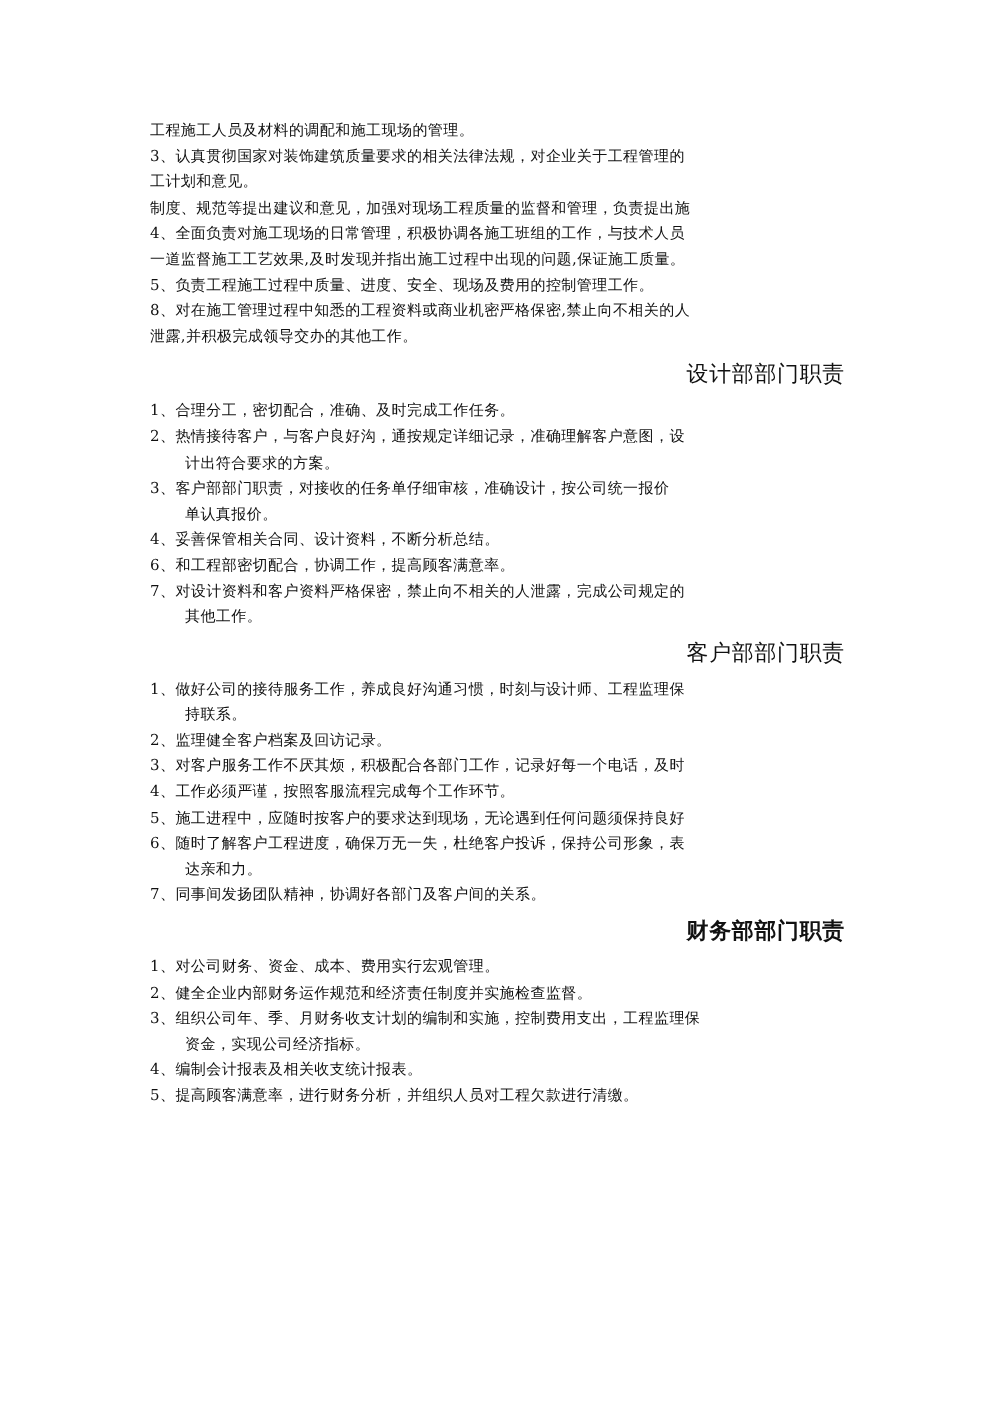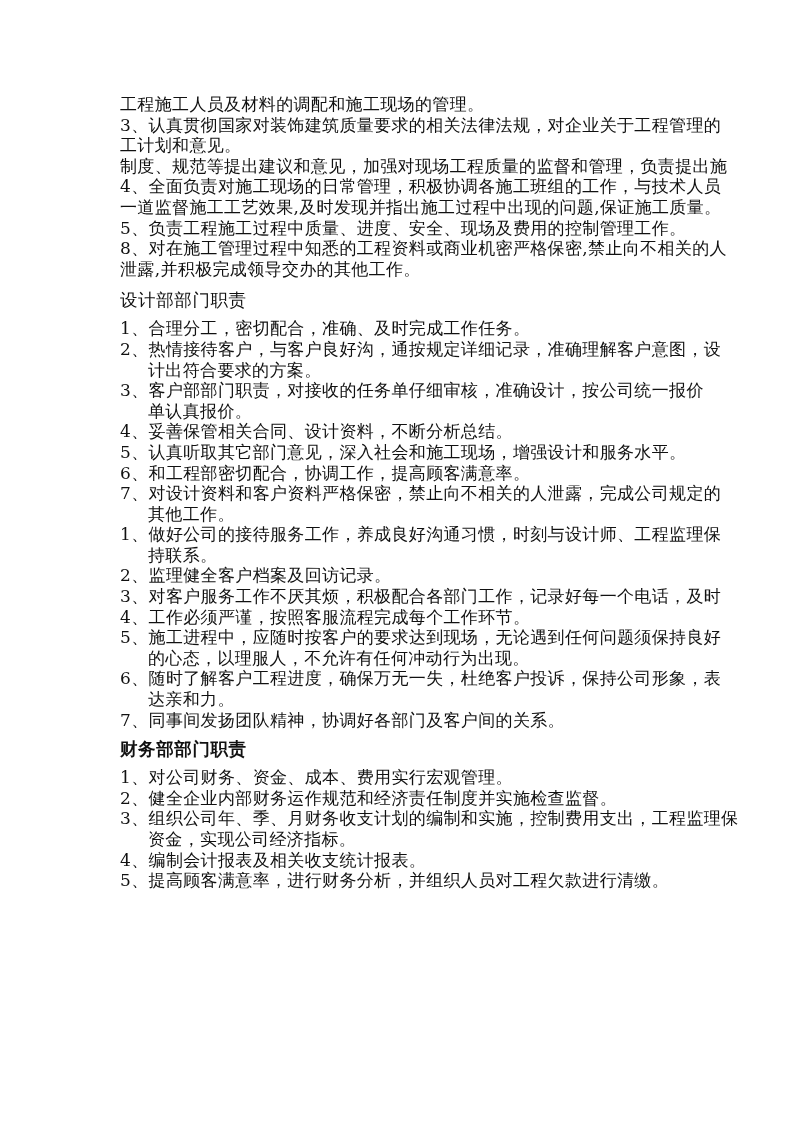--- a/index.html
+++ b/index.html
@@ -1,21 +1,21 @@
 <!DOCTYPE html>
 <html><head>
 <meta charset="utf-8">
 <style>
   html, body { margin:0; padding:0; background:#ffffff; }
   body { width:794px; height:1123px; position:relative; overflow:hidden;
          font-family: "DejaVu Serif", "Liberation Serif", serif; color:#111; }
   .page { position:absolute; left:120px; top:94px; width:556px; }
-  .line { font-size:17px; line-height:20.6px; white-space:nowrap; letter-spacing:0.35px; }
+  .line { font-size:12px; line-height:20.6px; white-space:nowrap; letter-spacing:0.35px; }
   .cont { padding-left:28px; }
-  h2 { margin:0; text-align:left; font-weight:normal; font-size:17.5px;
+  h2 { margin:0; text-align:right; font-weight:normal; font-size:17.5px;
        line-height:24px; letter-spacing:0.6px; }
   .h-design { margin-top:9px; margin-bottom:6px; }
   .h-client { margin-top:7px; margin-bottom:6px; }
   .h-finance { margin-top:7px; margin-bottom:6px;font-weight:bold; }
 </style>
 </head>
 <body>
 
 <div class="page">
 
@@ -50,48 +50,45 @@
       <div class="line cont">计出符合要求的方案。</div>
     </div>
     <div>
       <div class="line"><span>3、</span><span>客户部部门职责，对接收的任务单仔细审核，准确设计，按公司统一报价</span></div>
       <div class="line cont">单认真报价。</div>
     </div>
     <div>
       <div class="line"><span>4、</span><span>妥善保管相关合同、设计资料，不断分析总结。</span></div>
     </div>
     <div>
-      <div class="line"><span>5、</span><span>认真听取其它部门意见，深入社会和施工现场，增强设计和服务水平。</span></div>
-    </div>
-    <div>
       <div class="line"><span>6、</span><span>和工程部密切配合，协调工作，提高顾客满意率。</span></div>
     </div>
     <div>
       <div class="line"><span>7、</span><span>对设计资料和客户资料严格保密，禁止向不相关的人泄露，完成公司规定的</span></div>
       <div class="line cont">其他工作。</div>
     </div>
   </div>
 
+  <h2 class="h-client">客户部部门职责</h2>
   <div>
     <div>
       <div class="line"><span>1、</span><span>做好公司的接待服务工作，养成良好沟通习惯，时刻与设计师、工程监理保</span></div>
       <div class="line cont">持联系。</div>
     </div>
     <div>
       <div class="line"><span>2、</span><span>监理健全客户档案及回访记录。</span></div>
     </div>
     <div>
       <div class="line"><span>3、</span><span>对客户服务工作不厌其烦，积极配合各部门工作，记录好每一个电话，及时</span></div>
     </div>
     <div>
       <div class="line"><span>4、</span><span>工作必须严谨，按照客服流程完成每个工作环节。</span></div>
     </div>
     <div>
       <div class="line"><span>5、</span><span>施工进程中，应随时按客户的要求达到现场，无论遇到任何问题须保持良好</span></div>
-      <div class="line cont">的心态，以理服人，不允许有任何冲动行为出现。</div>
     </div>
     <div>
       <div class="line"><span>6、</span><span>随时了解客户工程进度，确保万无一失，杜绝客户投诉，保持公司形象，表</span></div>
       <div class="line cont">达亲和力。</div>
     </div>
     <div>
       <div class="line"><span>7、</span><span>同事间发扬团队精神，协调好各部门及客户间的关系。</span></div>
     </div>
   </div>
 

